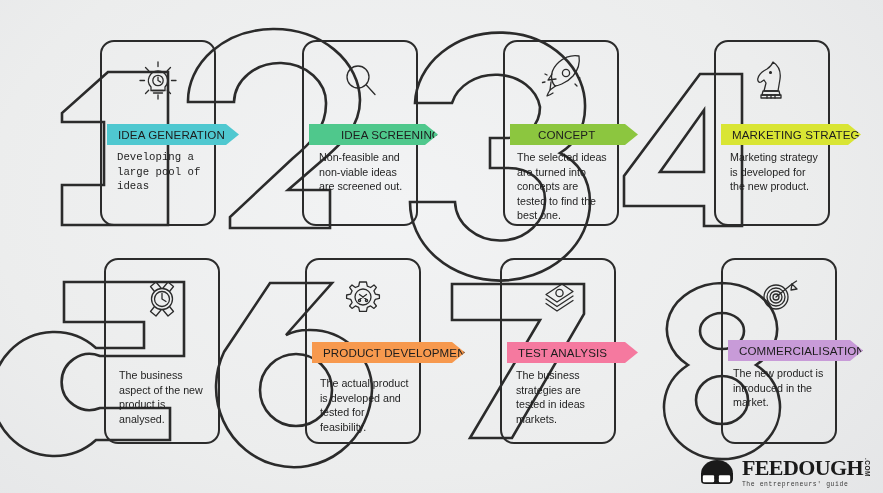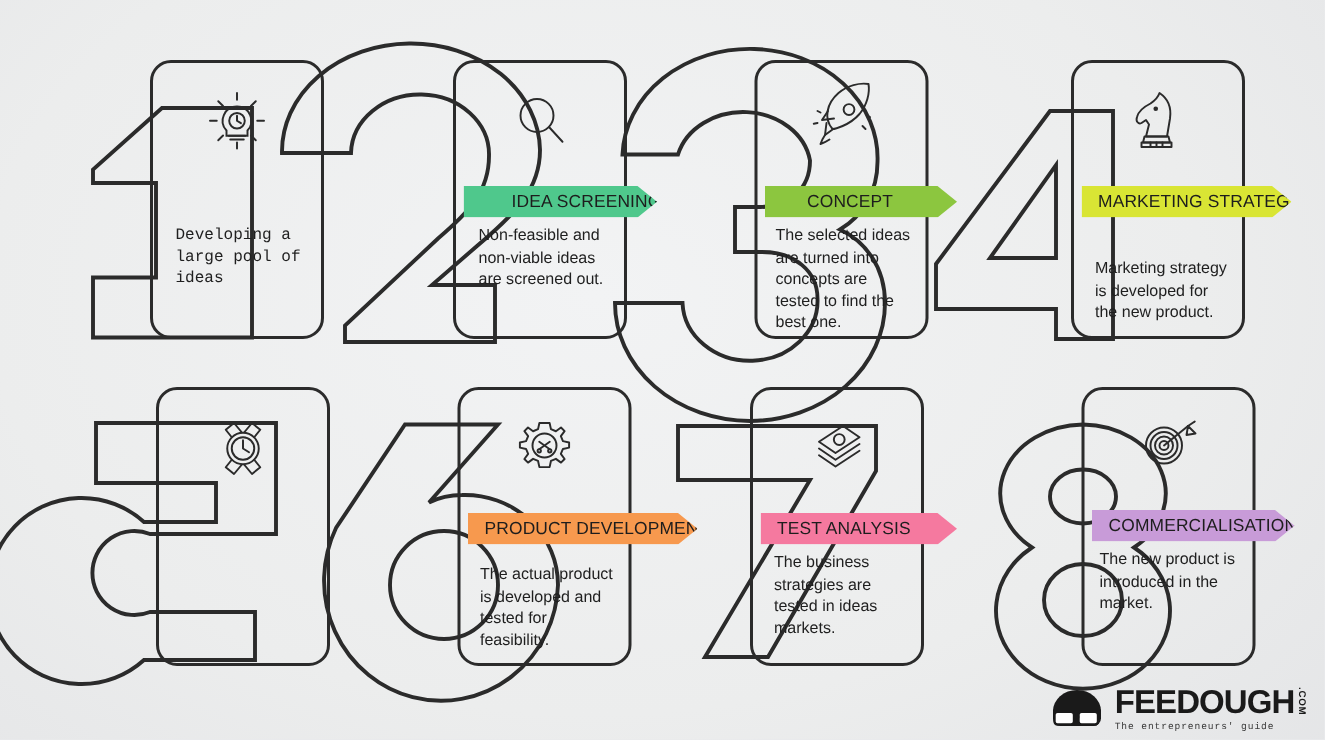--- a/index.html
+++ b/index.html
@@ -54,21 +54,21 @@
     line-height:14.6px;
     color:#1f1f1f;
     font-family:"Liberation Sans", sans-serif;
   }
 
   
   .logo{position:absolute;right:12px;bottom:6px;display:flex;align-items:flex-start;}
   .logo-face{position:relative;width:44px;height:30px;margin-right:3px;}
   .logo-word{position:relative;display:flex;align-items:flex-start;}
   .logo-text{
-    font-family:Liberation Sans, sans-serif;
+    font-family:Liberation Serif, serif;
     font-weight:bold;font-size:22px;letter-spacing:-.6px;color:#1a1a1a;line-height:22px;
   }
   .logo-com{
     font-family:"Liberation Sans", sans-serif;
     font-size:6.5px;font-weight:bold;color:#1a1a1a;
     writing-mode:vertical-rl;letter-spacing:.5px;margin-left:1px;margin-top:1px;
   }
   .logo-tag{
     position:absolute;left:47px;bottom:-1px;
     font-family:"Liberation Mono", monospace;
@@ -114,20 +114,23 @@
         <path d="M13.5 12.5 l3.2 3.2"></path>
         <path d="M38.5 12.5 l-3.2 3.2"></path>
         <path d="M8 25.5 l4.5 0"></path>
         <path d="M44 25.5 l-4.5 0"></path>
         <path d="M13.5 38.5 l3.2 -3.2"></path>
         <path d="M38.5 38.5 l-3.2 -3.2"></path>
         <path d="M26 44 l0 -4"></path>
       </g>
     </svg>
   </div>
+  <div class="ribbon" style="left:107px;top:124px;width:132px;background:#4FC8D0;">
+    <span>IDEA GENERATION</span>
+  </div>
   <div class="desc" style="left:117px;top:150px;width:90px;font-family:Liberation Mono, monospace;">Developing a large pool of ideas</div>
 
   <div class="card" style="left:302px;top:40px;width:116px;height:186px;"></div>
   <div class="icon-wrap" style="left:302px;width:116px;top:52px;">
     <svg width="52" height="52" viewBox="0 0 52 52">
       <g fill="none" stroke="#2b2b2b" stroke-width="1.3" stroke-linecap="round">
         <circle cx="24" cy="22" r="11"></circle>
         <path d="M32.3 30 L41 39.5"></path>
       </g>
     </svg>
@@ -166,36 +169,37 @@
         <circle cx="24.5" cy="20.5" r=".9" fill="#2b2b2b"></circle>
         <path d="M17 39 l16 0 l1 4 l-18 0 Z"></path>
         <path d="M15 43 l20 0 l0 3 l-20 0 Z"></path>
         <path d="M21 43 l0 3 M25 43 l0 3 M29 43 l0 3"></path>
       </g>
     </svg>
   </div>
   <div class="ribbon" style="left:721px;top:124px;width:140px;background:#D9E534;">
     <span>MARKETING STRATEGY</span>
   </div>
-  <div class="desc" style="left:730px;top:150px;width:92px;margin-top:22px;">Marketing strategy is developed for the new product.</div>
+  <div class="desc" style="left:730px;top:150px;width:92px;">Marketing strategy is developed for the new product.</div>
 
   <div class="card" style="left:104px;top:258px;width:116px;height:186px;"></div>
   <div class="icon-wrap" style="left:104px;width:116px;top:270px;">
     <svg width="52" height="52" viewBox="0 0 52 52">
       <g fill="none" stroke="#2b2b2b" stroke-width="1.3" stroke-linecap="round" stroke-linejoin="round">
         <circle cx="26" cy="26" r="10.5"></circle>
         <circle cx="26" cy="26" r="7.5"></circle>
         <path d="M26 20.5 l0 5.5 l4 2.5"></path>
         <path d="M18.5 18.5 l-4 -5 l5.5 -4.5 l5 6"></path>
         <path d="M33.5 18.5 l4 -5 l-5.5 -4.5 l-5 6"></path>
         <path d="M18.5 33.5 l-4 5 l5.5 4.5 l5 -6"></path>
         <path d="M33.5 33.5 l4 5 l-5.5 4.5 l-5 -6"></path>
       </g>
     </svg>
   </div>
+  <div class="desc" style="left:119px;top:368px;width:90px;">The business aspect of the new product is analysed.</div>
 
   <div class="card" style="left:305px;top:258px;width:116px;height:186px;"></div>
   <div class="icon-wrap" style="left:305px;width:116px;top:268px;">
     <svg width="52" height="52" viewBox="0 0 52 52">
       <g fill="none" stroke="#2b2b2b" stroke-width="1.3" stroke-linecap="round" stroke-linejoin="round">
         <path d="M26 11 l3.4 0 l.9 4.1 l3.3 1.4 l3.4 -2.5 l2.4 2.4 l-2.5 3.4 l1.4 3.3 l4.1 .9 l0 3.4 l-4.1 .9 l-1.4 3.3 l2.5 3.4 l-2.4 2.4 l-3.4 -2.5 l-3.3 1.4 l-.9 4.1 l-3.4 0 l-3.4 0 l-.9 -4.1 l-3.3 -1.4 l-3.4 2.5 l-2.4 -2.4 l2.5 -3.4 l-1.4 -3.3 l-4.1 -.9 l0 -3.4 l4.1 -.9 l1.4 -3.3 l-2.5 -3.4 l2.4 -2.4 l3.4 2.5 l3.3 -1.4 l.9 -4.1 Z"></path>
         <circle cx="26" cy="26" r="8"></circle>
         <path d="M22.5 23.5 l7 5 M29.5 23.5 l-7 5"></path>
         <circle cx="22.5" cy="29.5" r="1.1"></circle>
         <circle cx="29.5" cy="29.5" r="1.1"></circle>

